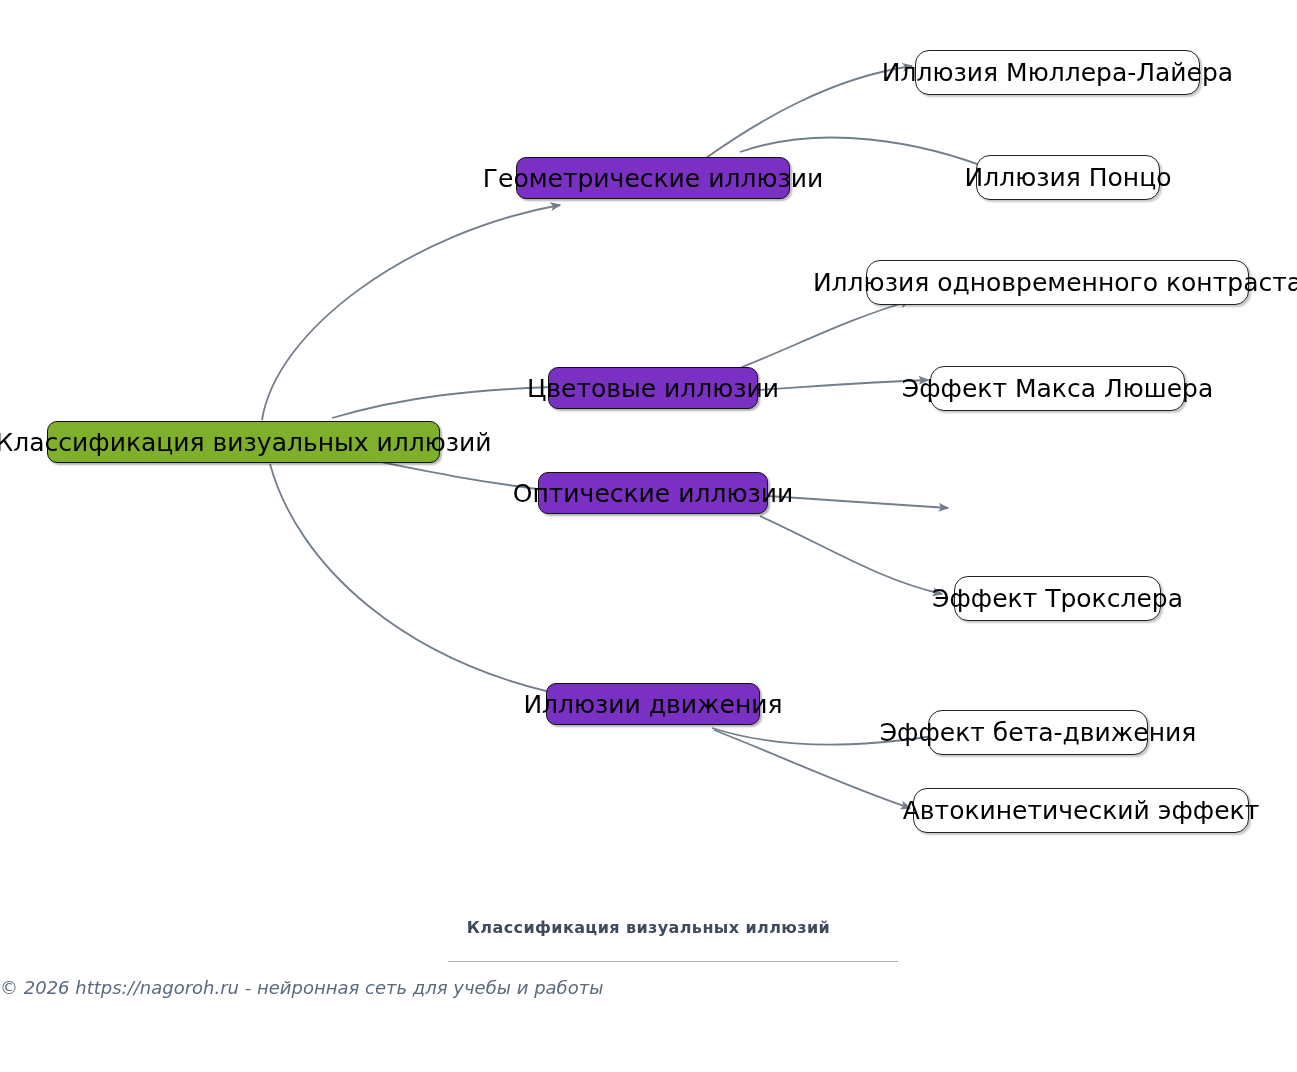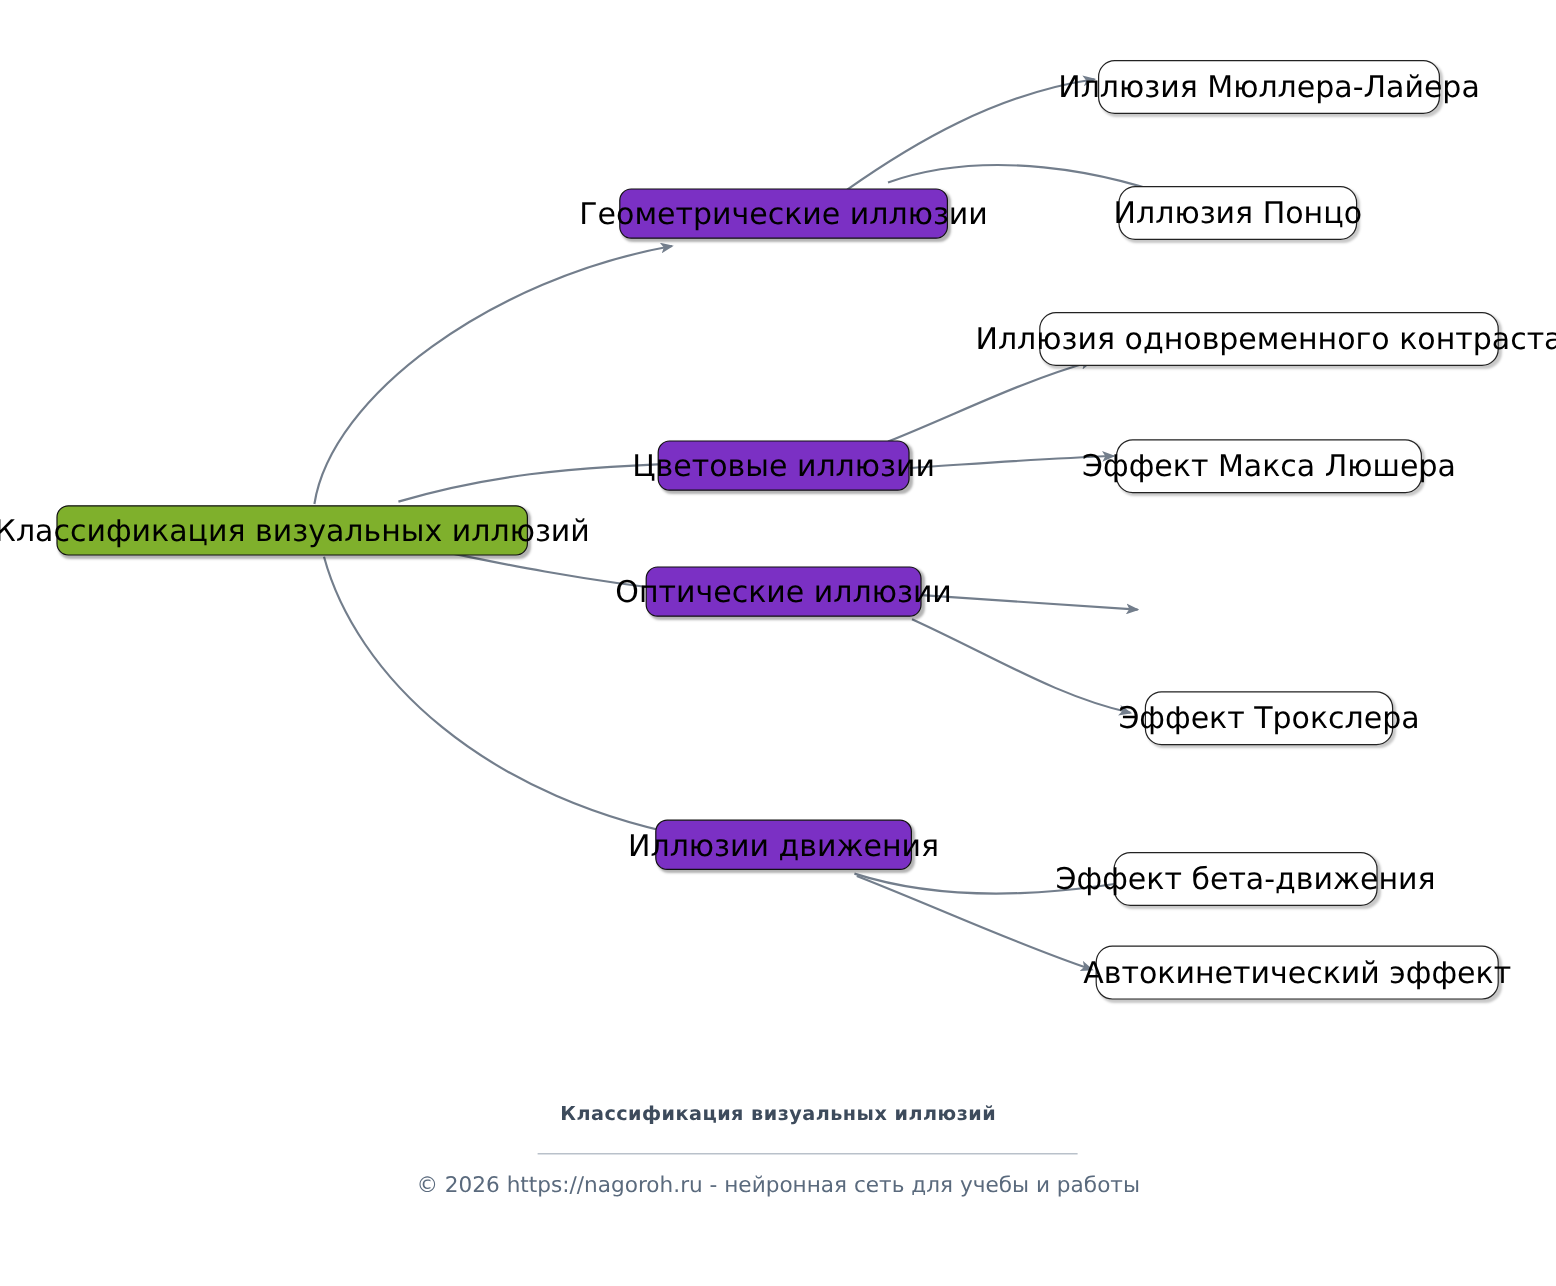--- a/index.html
+++ b/index.html
@@ -76,23 +76,24 @@
     top: 961px;
     width: 450px;
     height: 1px;
     background: #a9b2bd;
   }
   #footer-credit {
     position: absolute;
     left: 0;
     top: 977px;
     width: 1297px;
-    text-align: center;
+    text-align: left;
     font-size: 18px;
     color: #5a6a7d;
+    font-style: italic;
   }
 </style>
 </head>
 <body>
 
 <div id="page">
 
   <svg id="edges" viewBox="0 0 1297 1072" xmlns="http://www.w3.org/2000/svg">
     <defs>
       <marker id="arrow" markerWidth="11" markerHeight="9" refX="9.5" refY="4.5" orient="auto" markerUnits="userSpaceOnUse">
@@ -121,21 +122,21 @@
   <div class="node node-root" style="left:47px; top:421px; width:393px; height:42px;">
     <span class="node-label">Классификация визуальных иллюзий</span>
   </div>
 
   <div class="node node-branch" style="left:516px; top:157px; width:274px; height:42px;">
     <span class="node-label">Геометрические иллюзии</span>
   </div>
   <div class="node node-leaf" style="left:915px; top:50px; width:285px; height:45px;">
     <span class="node-label">Иллюзия Мюллера-Лайера</span>
   </div>
-  <div class="node node-leaf" style="left:932px; top:155px; width:199px; height:45px;justify-content:center;">
+  <div class="node node-leaf" style="left:976px; top:155px; width:184px; height:45px;justify-content:center;">
     <span class="node-label">Иллюзия Понцо</span>
   </div>
 
   <div class="node node-branch" style="left:548px; top:367px; width:210px; height:42px;">
     <span class="node-label">Цветовые иллюзии</span>
   </div>
   <div class="node node-leaf" style="left:866px; top:260px; width:383px; height:45px;">
     <span class="node-label">Иллюзия одновременного контраста</span>
   </div>
   <div class="node node-leaf" style="left:930px; top:366px; width:255px; height:45px;">

